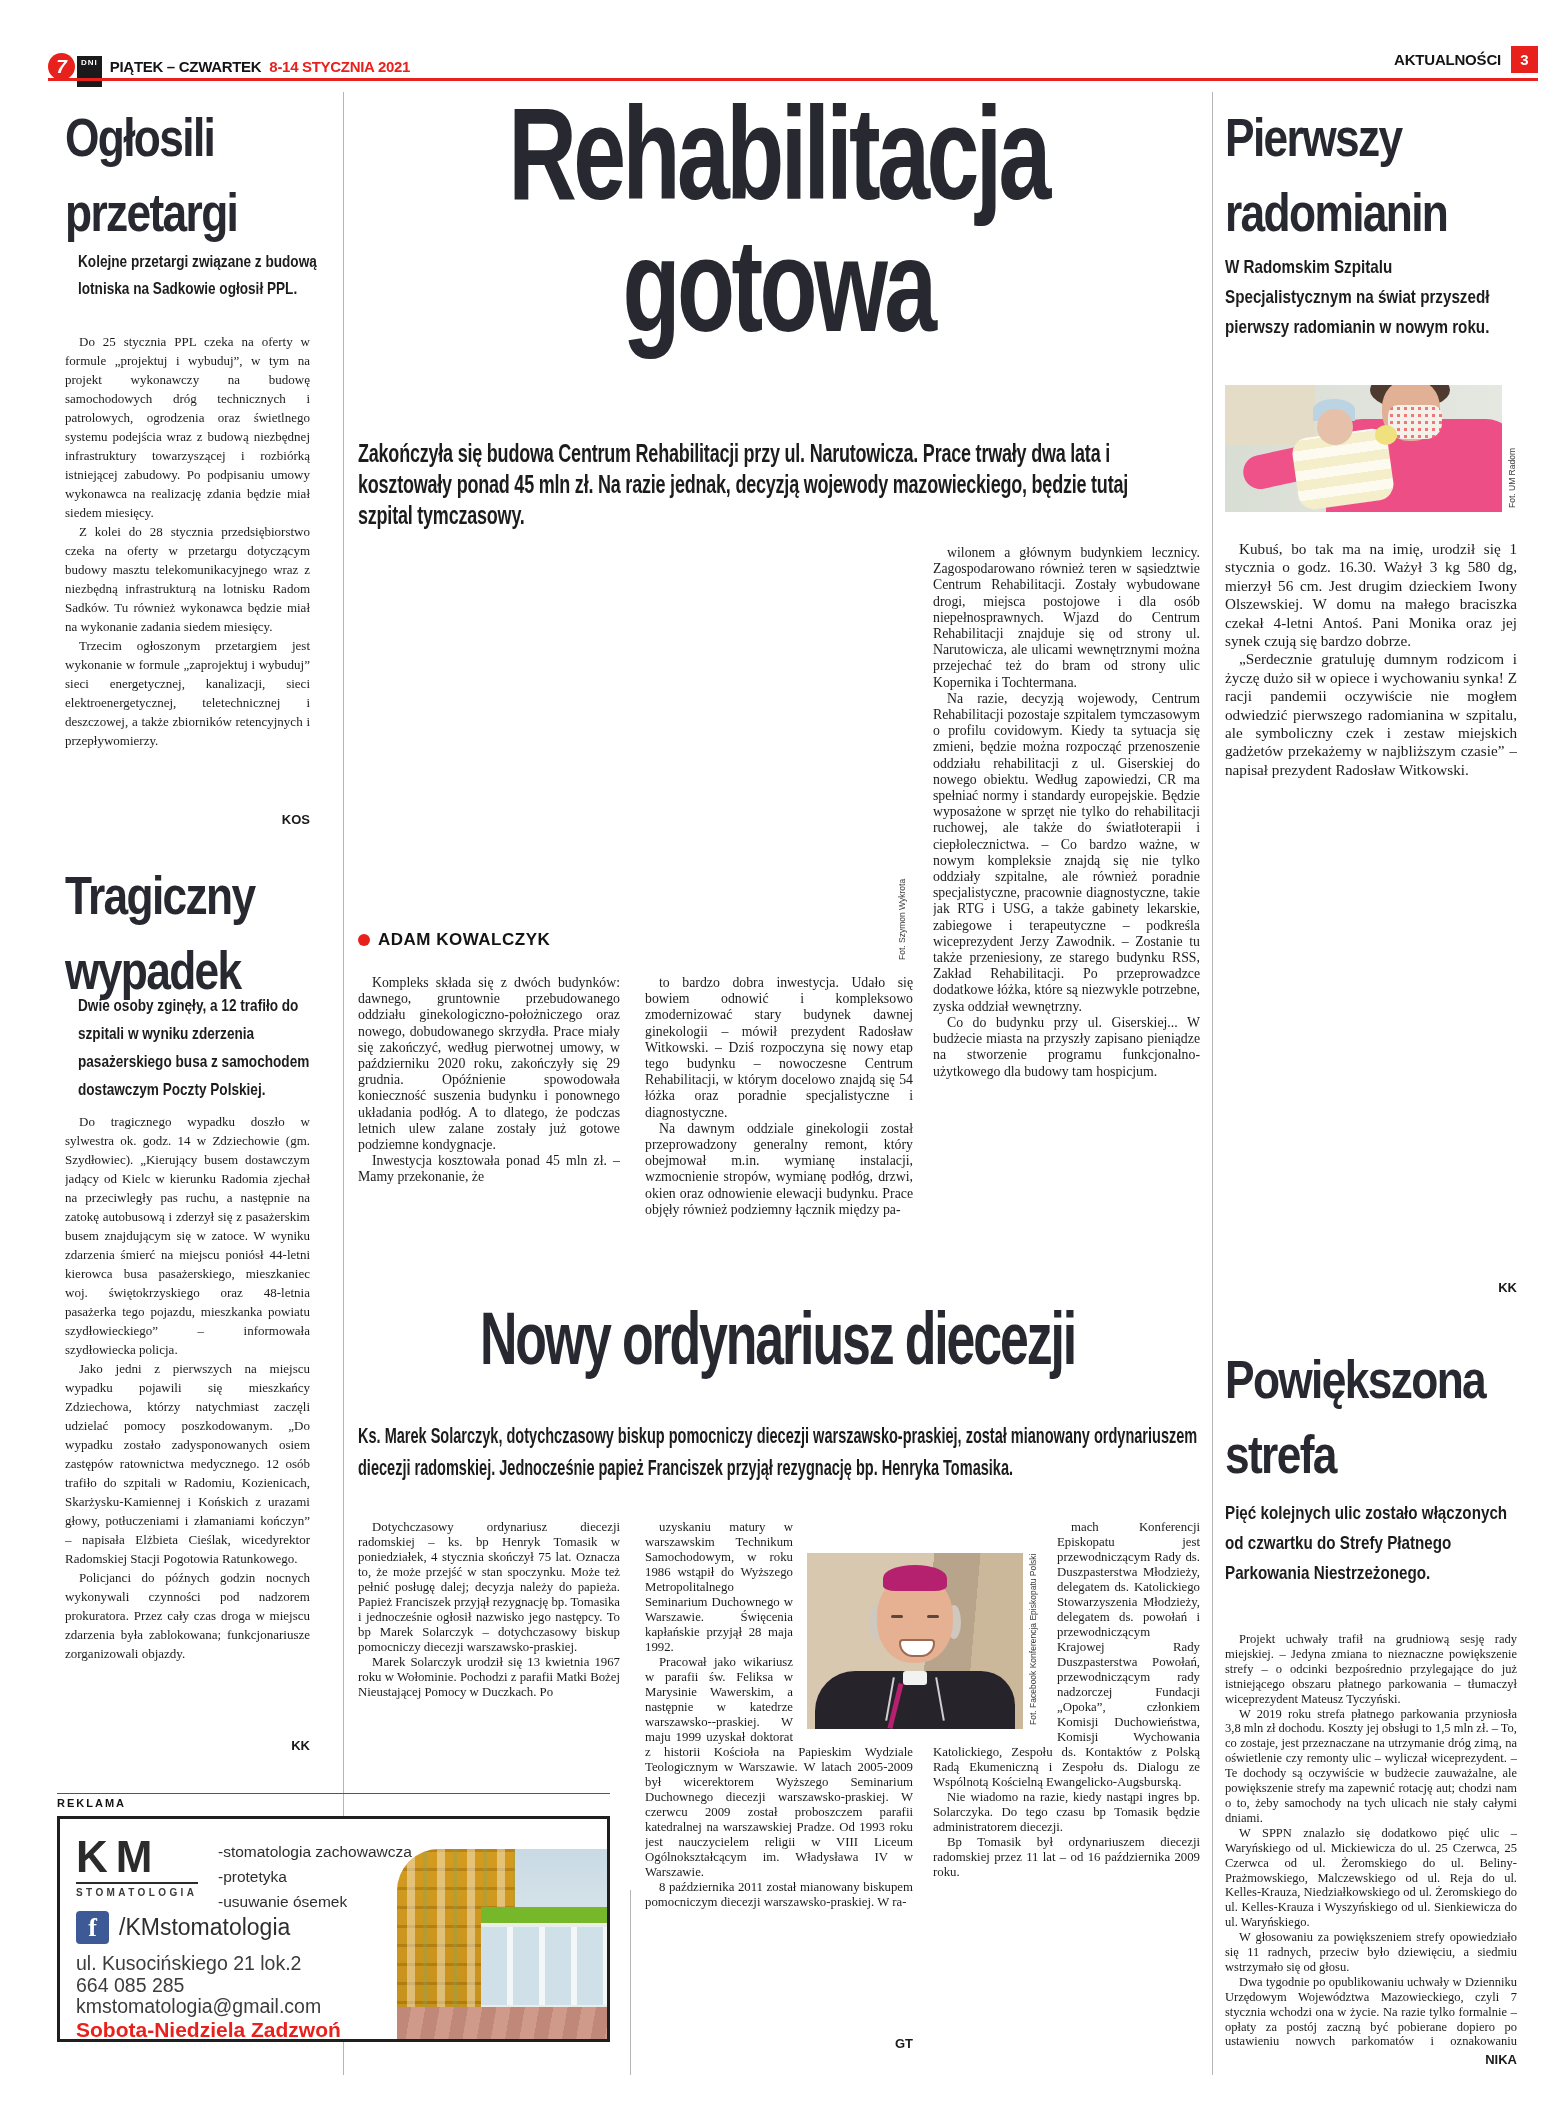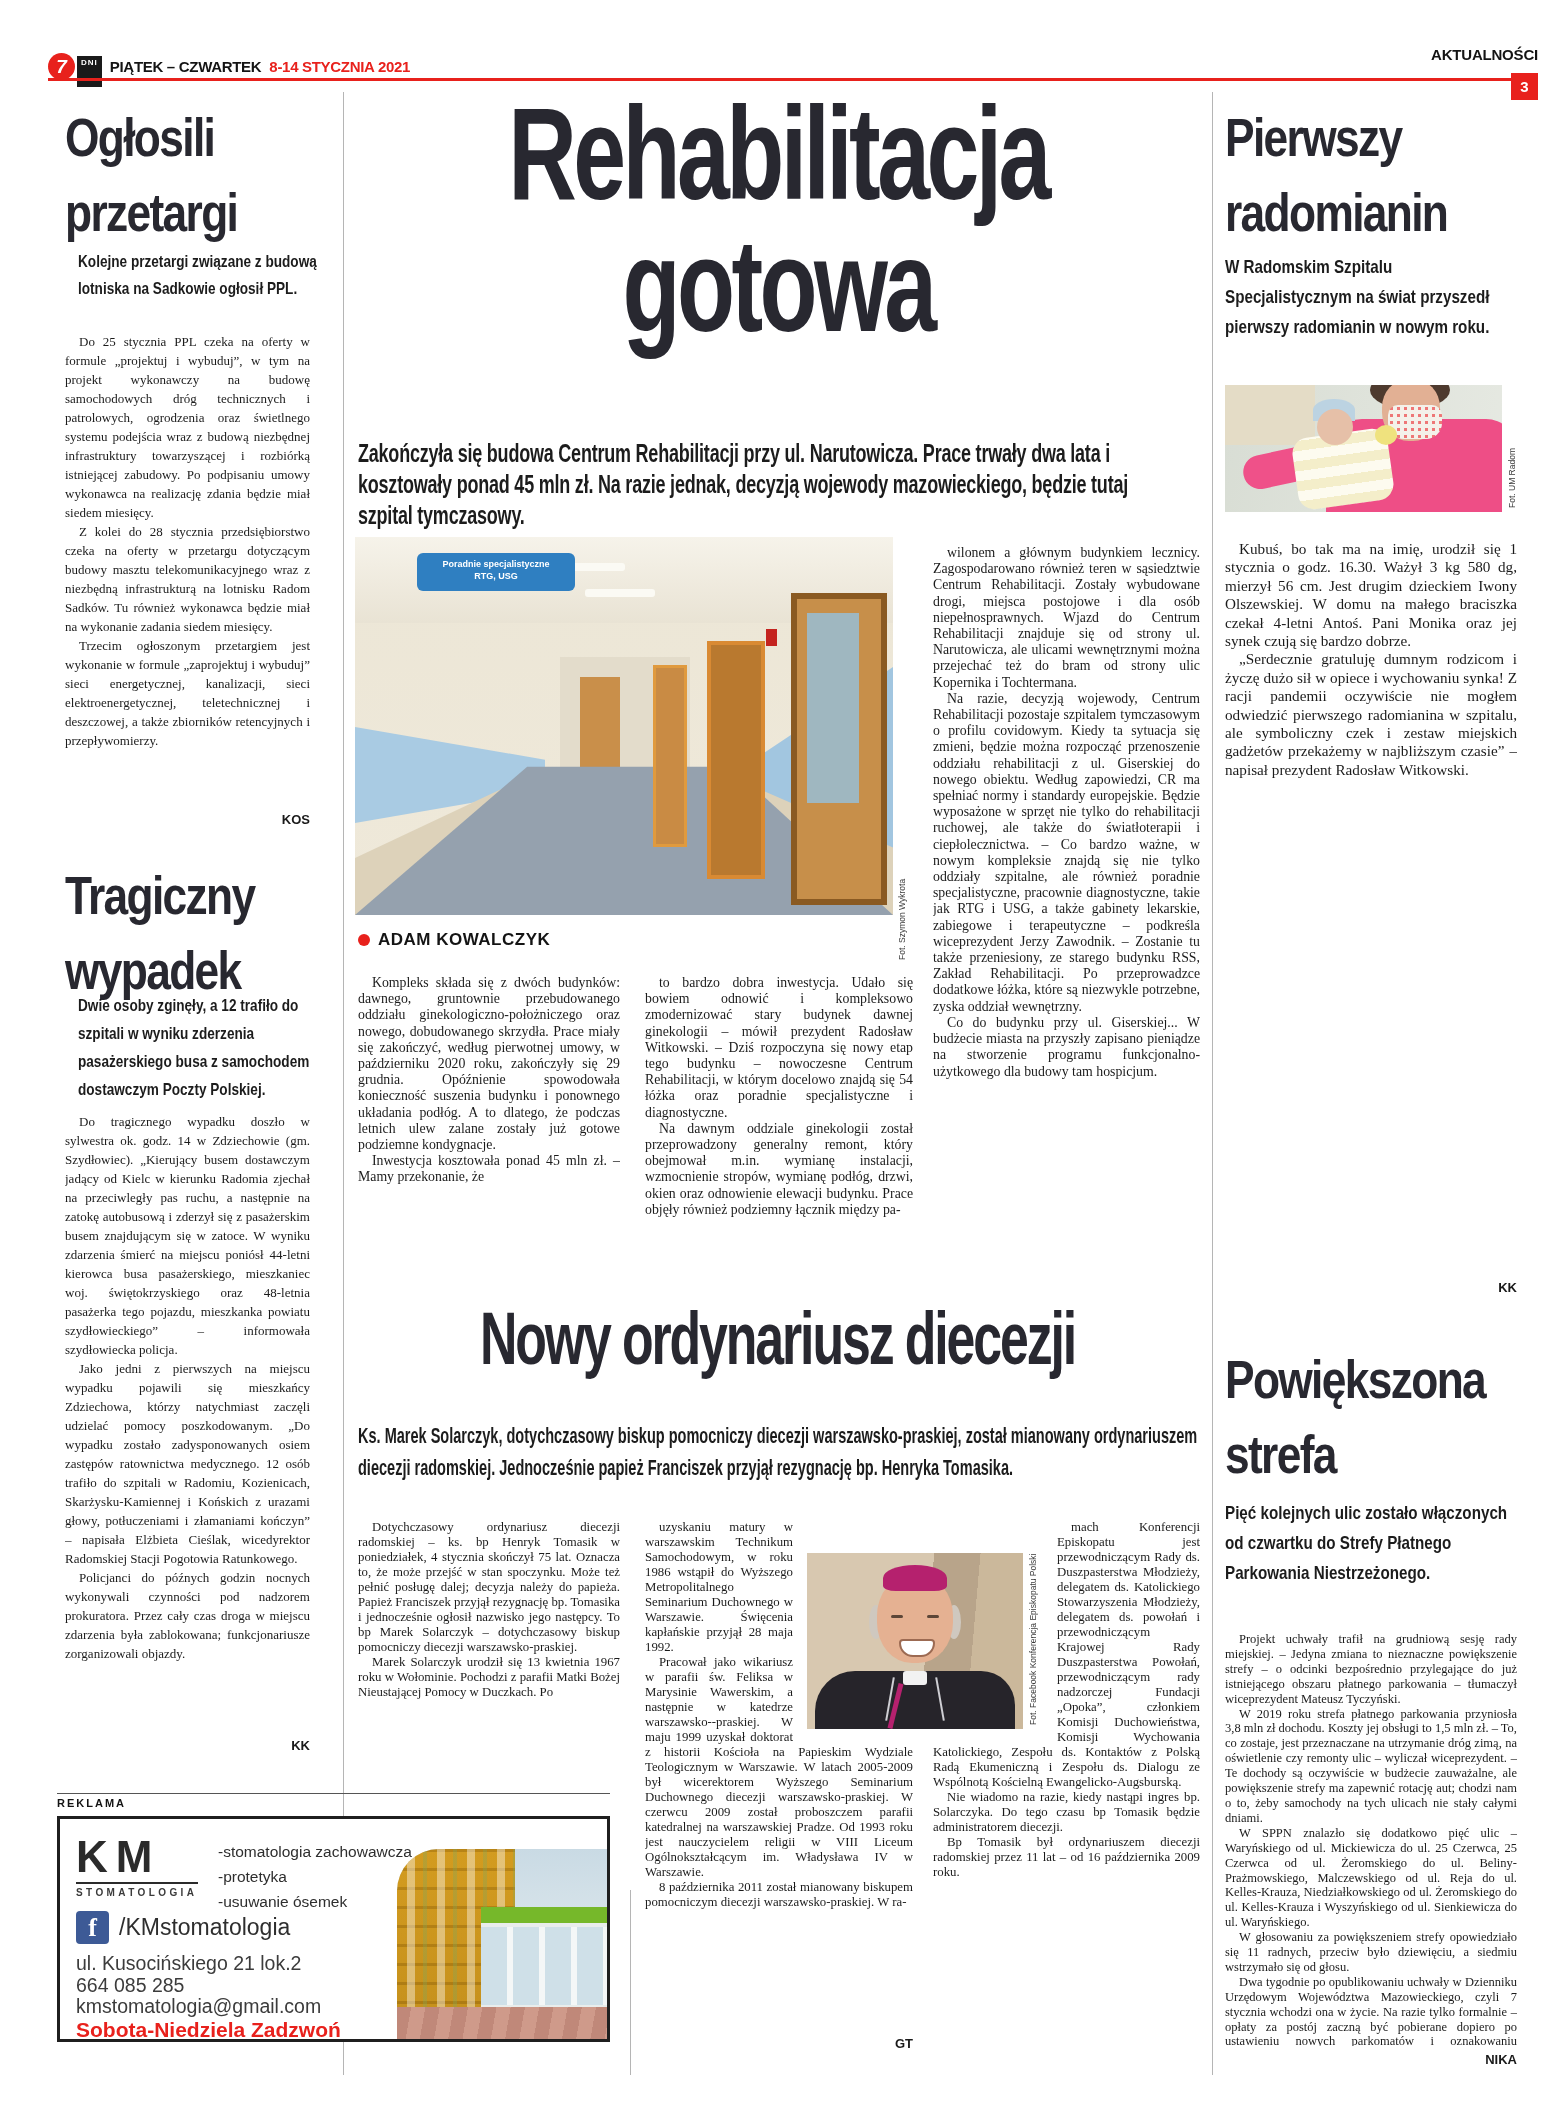--- a/index.html
+++ b/index.html
@@ -6,21 +6,21 @@
   .page{position:relative;width:1558px;height:2102px;background:#fff;overflow:hidden;
         font-family:"Liberation Serif",serif;color:#1b1b1b;}
   
   .hdr-left{position:absolute;left:48px;top:46px;display:flex;align-items:center;gap:8px;}
   .logo7{width:27px;height:27px;border-radius:50%;background:#e8211c;color:#fff;
          font:italic 800 19px/27px "Liberation Sans",sans-serif;text-align:center;}
   .logoDNI{background:#1a1a1a;color:#fff;font:700 8px/13px "Liberation Sans",sans-serif;
            padding:0 4px;height:31px;margin-left:-6px;margin-top:10px;letter-spacing:1px;}
   .hdr-day{font:800 15px "Liberation Sans",sans-serif;color:#141414;letter-spacing:-.3px;}
   .hdr-date{font:800 15px "Liberation Sans",sans-serif;color:#e8211c;letter-spacing:-.3px;}
-  .hdr-right{position:absolute;right:20px;top:46px;display:flex;align-items:flex-end;gap:10px;flex-direction:column;}
+  .hdr-right{position:absolute;right:20px;top:46px;display:flex;align-items:center;gap:10px;}
   .hdr-section{font:800 15px "Liberation Sans",sans-serif;color:#141414;letter-spacing:-.2px;}
   .pagebox{width:27px;height:27px;background:#e8211c;color:#fff;text-align:center;
            font:800 15px/27px "Liberation Sans",sans-serif;}
   .redrule{position:absolute;left:48px;top:78px;width:1490px;height:3px;background:#e8211c;}
   .vrule{position:absolute;width:1px;background:#b5b5b5;}
   
   .col-title{font-family:"Liberation Sans",sans-serif;font-weight:800;color:#282830;
              font-size:54px;line-height:1.38;letter-spacing:-2px;
              transform:scaleX(.82);transform-origin:left top;}
   .lede{font-family:"Liberation Sans",sans-serif;font-weight:700;color:#1c1c1c;
@@ -181,39 +181,20 @@
   <div class="body-txt body-left" style="position:absolute;left:65px;top:1112px;width:245px;height:618px;overflow:hidden;">
     <p>Do tragicznego wypadku doszło w sylwestra ok. godz. 14 w Zdziechowie (gm. Szydłowiec). „Kierujący busem dostawczym jadący od Kielc w kierunku Radomia zjechał na przeciwległy pas ruchu, a następnie na zatokę autobusową i zderzył się z pasażerskim busem znajdującym się w zatoce. W wyniku zdarzenia śmierć na miejscu poniósł 44-letni kierowca busa pasażerskiego, mieszkaniec woj. świętokrzyskiego oraz 48-letnia pasażerka tego pojazdu, mieszkanka powiatu szydłowieckiego” – informowała szydłowiecka policja.</p>
     <p>Jako jedni z pierwszych na miejscu wypadku pojawili się mieszkańcy Zdziechowa, którzy natychmiast zaczęli udzielać pomocy poszkodowanym. „Do wypadku zostało zadysponowanych osiem zastępów ratownictwa medycznego. 12 osób trafiło do szpitali w Radomiu, Kozienicach, Skarżysku-Kamiennej i Końskich z urazami głowy, potłuczeniami i złamaniami kończyn” – napisała Elżbieta Cieślak, wicedyrektor Radomskiej Stacji Pogotowia Ratunkowego.</p>
     <p>Policjanci do późnych godzin nocnych wykonywali czynności pod nadzorem prokuratora. Przez cały czas droga w miejscu zdarzenia była zablokowana; funkcjonariusze zorganizowali objazdy.</p>
   </div>
   <div class="sig" style="left:65px;top:1738px;width:245px;">KK</div>
 
   <div class="h1-main">Rehabilitacja gotowa</div>
   <div class="lede sub-main">Zakończyła się budowa Centrum Rehabilitacji przy ul. Narutowicza. Prace trwały dwa lata i kosztowały ponad 45 mln zł. Na razie jednak, decyzją wojewody mazowieckiego, będzie tutaj szpital tymczasowy.</div>
 
-  <div class="photo corridor">
-    <div class="cor-ceiling"></div>
-    <div class="cor-light" style="left:150px;top:26px;width:120px;"></div>
-    <div class="cor-light" style="left:230px;top:52px;width:70px;"></div>
-    <div class="cor-far"></div>
-    <div class="cor-far-door"></div>
-    <div class="cor-wall-blue-left"></div>
-    <div class="cor-wall-blue-right"></div>
-    <div class="cor-floor-side"></div>
-    <div class="cor-floor"></div>
-    <div class="cor-door3"></div>
-    <div class="cor-door2"></div>
-    <div class="cor-fire"></div>
-    <div class="cor-door1">
-        <div class="glass"></div>
-      </div>
-    <div class="cor-sign" style="white-space:pre-line;">Poradnie specjalistyczne
-RTG, USG</div>
-  </div>
   <div class="vcredit" style="left:897px;top:848px;height:112px;">Fot. Szymon Wykrota</div>
 
   <div class="byline">
     <span class="dot"></span>
     <span class="name">ADAM KOWALCZYK</span>
   </div>
 
   <div class="body-txt body-center" style="position:absolute;left:358px;top:975px;width:262px;height:312px;overflow:hidden;">
     <p>Kompleks składa się z dwóch budynków: dawnego, gruntownie przebudowanego oddziału ginekologiczno-położniczego oraz nowego, dobudowanego skrzydła. Prace miały się zakończyć, według pierwotnej umowy, w październiku 2020 roku, zakończyły się 29 grudnia. Opóźnienie spowodowała konieczność suszenia budynku i ponownego układania podłóg. A to dlatego, że podczas letnich ulew zalane zostały już gotowe podziemne kondygnacje.</p>
     <p>Inwestycja kosztowała ponad 45 mln zł. – Mamy przekonanie, że</p>

